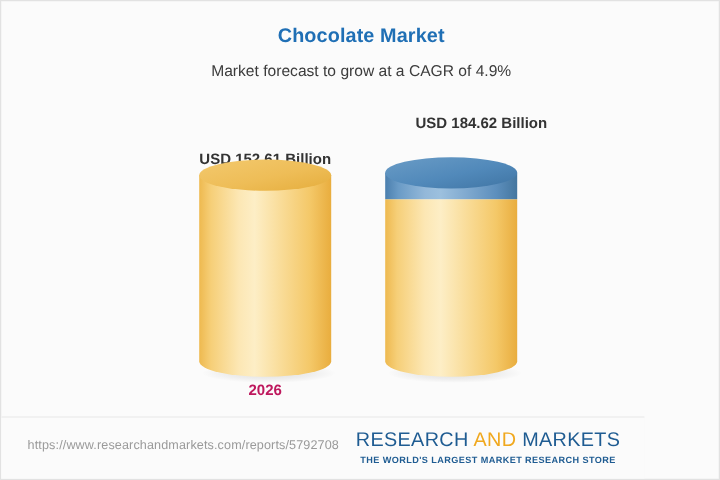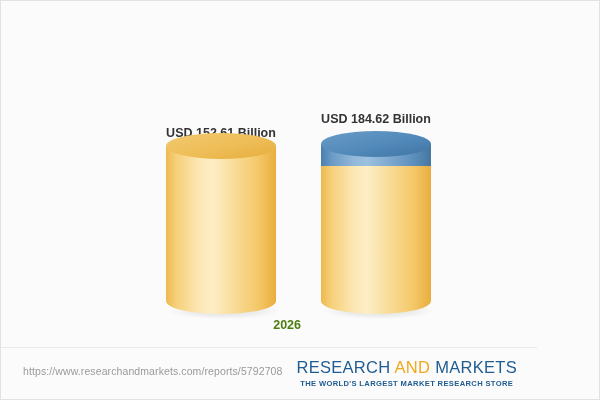--- a/index.html
+++ b/index.html
@@ -69,31 +69,31 @@
     position: absolute;
     left: 0;
     width: 160px;
     text-align: center;
     font-size: 12.5px;
     font-weight: bold;
     color: #333333;
     white-space: nowrap;
   }
   .g2026 .value-label { top: 125px; }
-  .g2030 .value-label { top: 111px; }
+  .g2030 .value-label { top: 95px; text-align: right; }
 
   .cat-label {
     position: absolute;
     left: 0;
     width: 160px;
     top: 317px;
-    text-align: right;
+    text-align: center;
     font-size: 12.5px;
     font-weight: bold;
-    color: #4d7c0f;
+    color: #be185d;
   }
 
   
   .cyl {
     position: absolute;
     left: 25px;
     width: 110px;
   }
   .g2026 .cyl { top: 145px; height: 168px; }
   .g2030 .cyl { top: 122px; height: 191px; }
@@ -204,20 +204,24 @@
     letter-spacing: 0.35px;
     color: #1f5c92;
     white-space: nowrap;
   }
 </style>
 </head>
 <body>
 
 <div class="card">
 
+  <div class="header">
+    <h1 class="chart-title">Chocolate Market</h1>
+    <p class="chart-subtitle">Market forecast to grow at a CAGR of 4.9%</p>
+  </div>
 
   <div class="plot">
 
     <div class="bar-group g2026">
       <div class="value-label">USD 152.61 Billion</div>
       <div class="cyl">
         <div class="cyl-shadow"></div>
         <div class="seg-yellow"></div>
         <div class="cap cap-yellow"></div>
       </div>

